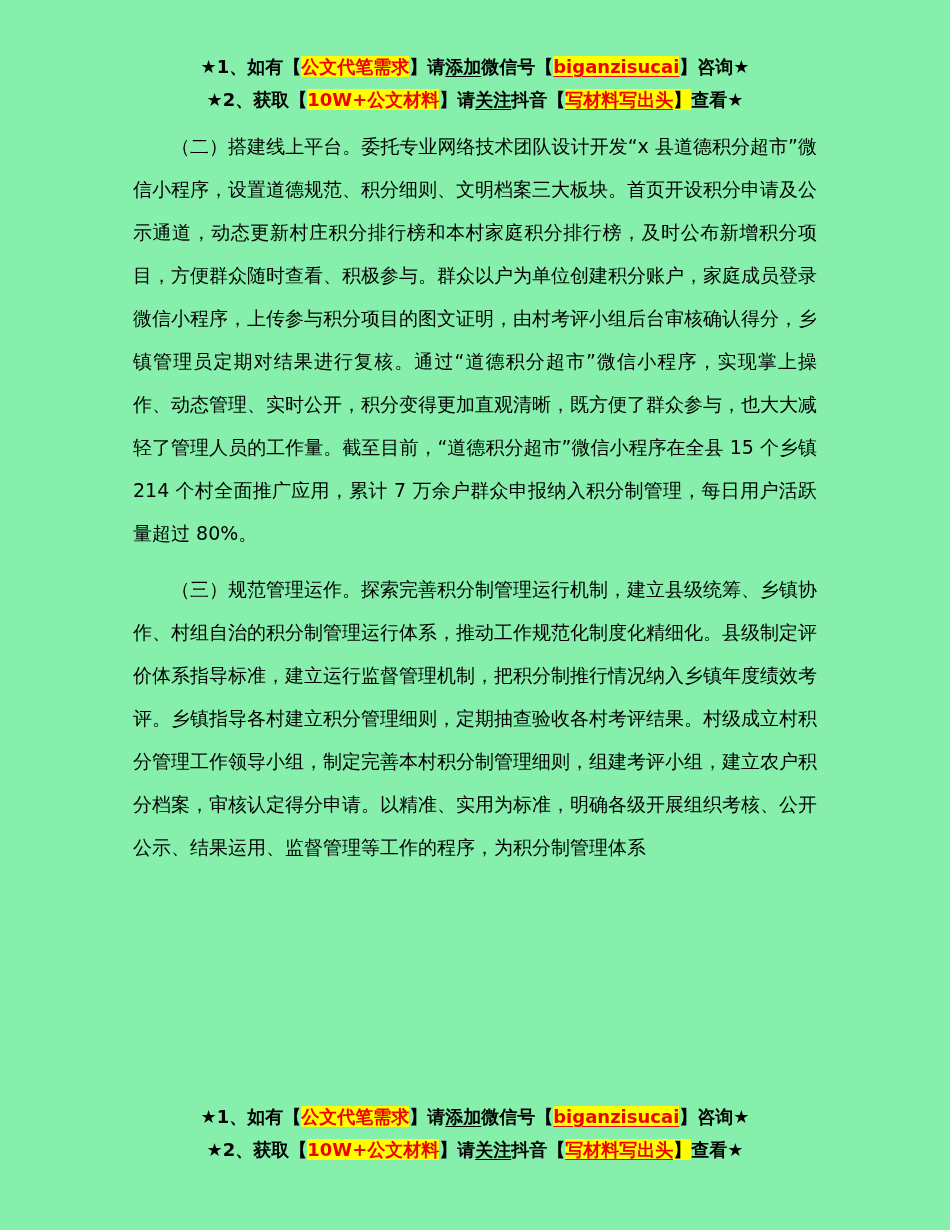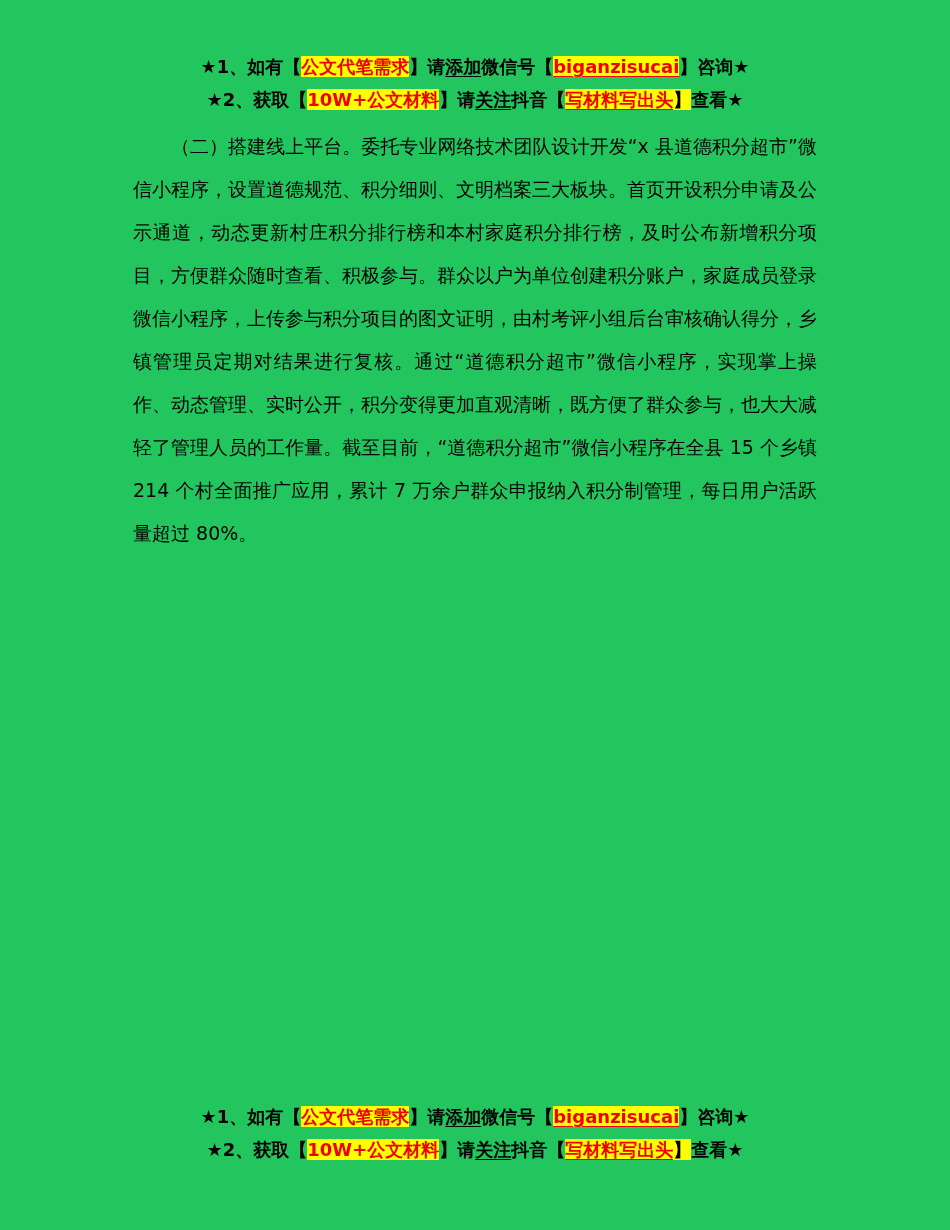--- a/index.html
+++ b/index.html
@@ -4,21 +4,21 @@
 <style>
   html, body {
     margin: 0;
     padding: 0;
     background: #ffffff;
   }
   .page {
     position: relative;
     width: 950px;
     height: 1230px;
-    background: #22c55e;
+    background: #86efac;
     box-sizing: border-box;
     padding: 50px 133px 0 133px;
     overflow: hidden;
     font-family: "DejaVu Sans", "Liberation Sans", sans-serif;
     color: #000000;
   }
   .notice {
     text-align: center;
     font-weight: bold;
     font-size: 18px;
@@ -66,20 +66,21 @@
     <div class="notice-line">
       <span>★1、如有【</span><span class="hl red">公文代笔需求</span><span>】请</span><span class="u">添加</span><span>微信号【</span><span class="hl red u">biganzisucai</span><span>】咨询★</span>
     </div>
     <div class="notice-line">
       <span>★2、获取【</span><span class="hl red">10W+公文材料</span><span>】请</span><span class="u">关注</span><span>抖音【</span><span class="hl red u">写材料写出头</span><span class="hl">】</span><span>查看★</span>
     </div>
   </div>
 
   <div class="doc-body">
     <p>（二）搭建线上平台。委托专业网络技术团队设计开发“x 县道德积分超市”微信小程序，设置道德规范、积分细则、文明档案三大板块。首页开设积分申请及公示通道，动态更新村庄积分排行榜和本村家庭积分排行榜，及时公布新增积分项目，方便群众随时查看、积极参与。群众以户为单位创建积分账户，家庭成员登录微信小程序，上传参与积分项目的图文证明，由村考评小组后台审核确认得分，乡镇管理员定期对结果进行复核。通过“道德积分超市”微信小程序，实现掌上操作、动态管理、实时公开，积分变得更加直观清晰，既方便了群众参与，也大大减轻了管理人员的工作量。截至目前，“道德积分超市”微信小程序在全县 15 个乡镇 214 个村全面推广应用，累计 7 万余户群众申报纳入积分制管理，每日用户活跃量超过 80%。</p>
+    <p>（三）规范管理运作。探索完善积分制管理运行机制，建立县级统筹、乡镇协作、村组自治的积分制管理运行体系，推动工作规范化制度化精细化。县级制定评价体系指导标准，建立运行监督管理机制，把积分制推行情况纳入乡镇年度绩效考评。乡镇指导各村建立积分管理细则，定期抽查验收各村考评结果。村级成立村积分管理工作领导小组，制定完善本村积分制管理细则，组建考评小组，建立农户积分档案，审核认定得分申请。以精准、实用为标准，明确各级开展组织考核、公开公示、结果运用、监督管理等工作的程序，为积分制管理体系</p>
   </div>
 
   <div class="notice notice-footer">
     <div class="notice-line">
       <span>★1、如有【</span><span class="hl red">公文代笔需求</span><span>】请</span><span class="u">添加</span><span>微信号【</span><span class="hl red u">biganzisucai</span><span>】咨询★</span>
     </div>
     <div class="notice-line">
       <span>★2、获取【</span><span class="hl red">10W+公文材料</span><span>】请</span><span class="u">关注</span><span>抖音【</span><span class="hl red u">写材料写出头</span><span class="hl">】</span><span>查看★</span>
     </div>
   </div>

